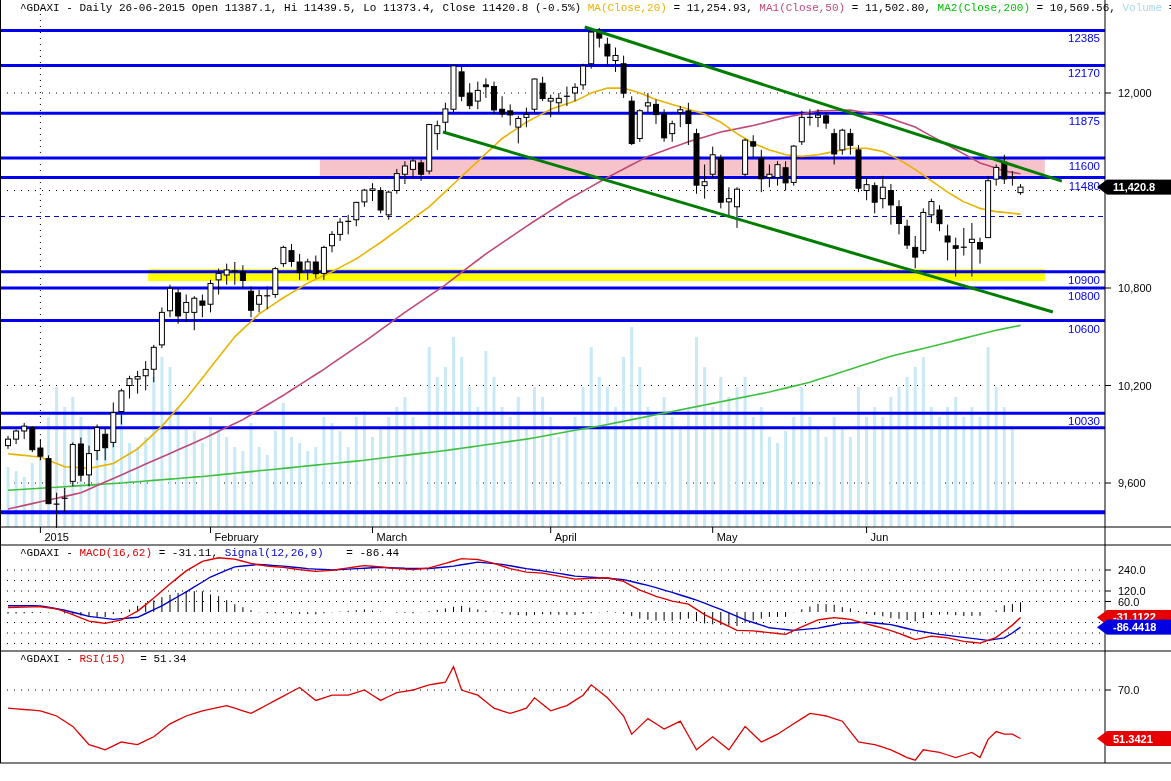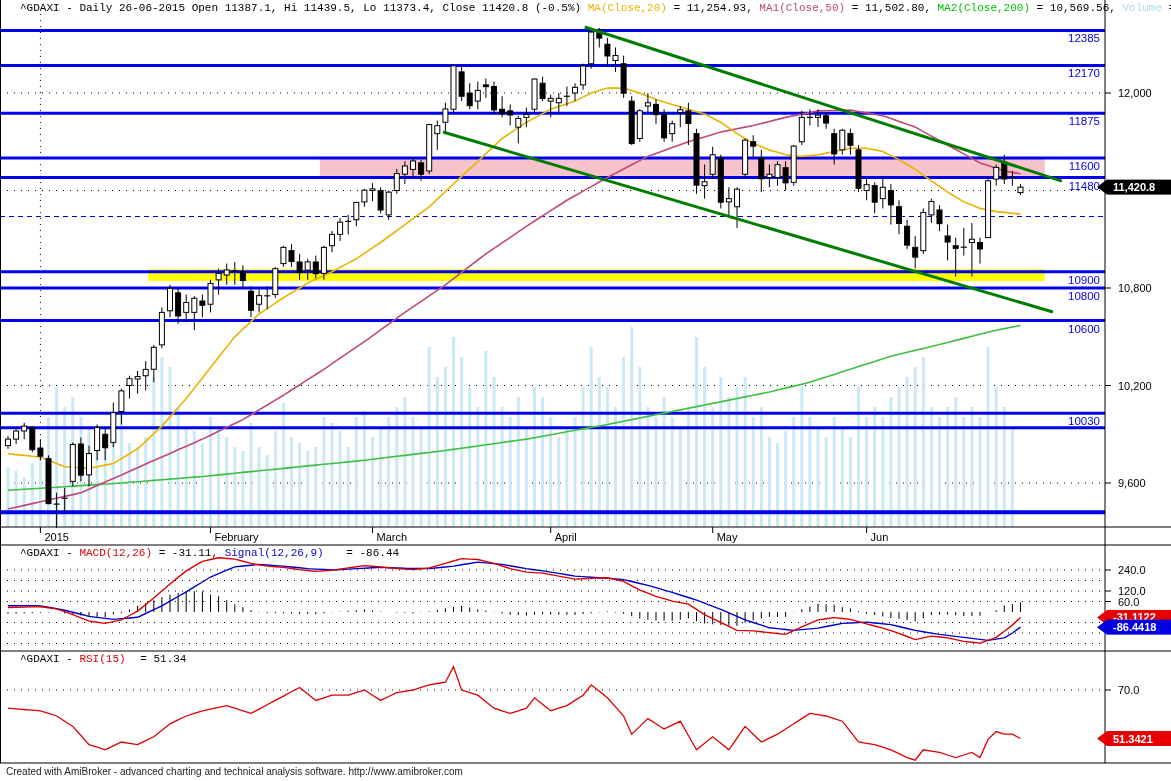--- a/index.html
+++ b/index.html
@@ -656,16 +656,15 @@
         <rect x="1107" y="619.627" width="64" height="15" fill="#0000e0"></rect>
         <text fill="#fff" font-size="11px" font-weight="bold" font-family="&quot;Liberation Sans&quot;,sans-serif" x="1113" y="631.127">-86.4418</text>
       </g>
       <g>
         <polygon points="1097,738.516 1107,731.016 1107,746.016" fill="#e60000"></polygon>
         <rect x="1107" y="731.016" width="64" height="15" fill="#e60000"></rect>
         <text fill="#fff" font-size="11px" font-weight="bold" font-family="&quot;Liberation Sans&quot;,sans-serif" x="1113" y="742.516">51.3421</text>
       </g>
     </svg>
   <div class="pane-title" style="top:2px" id="title-price"><span style="color: rgb(0, 0, 0);">^GDAXI - Daily 26-06-2015 Open 11387.1, Hi 11439.5, Lo 11373.4, Close 11420.8 (-0.5%) </span><span style="color: rgb(232, 180, 0);">MA(Close,20)</span><span style="color: rgb(0, 0, 0);"> = 11,254.93, </span><span style="color: rgb(192, 72, 120);">MA1(Close,50)</span><span style="color: rgb(0, 0, 0);"> = 11,502.80, </span><span style="color: rgb(0, 192, 0);">MA2(Close,200)</span><span style="color: rgb(0, 0, 0);"> = 10,569.56, </span><span style="color: rgb(168, 216, 238);">Volume</span><span style="color: rgb(0, 0, 0);"> = 0.00</span></div>
-  <div class="pane-title" style="top:547px" id="title-macd"><span style="color: rgb(0, 0, 0);">^GDAXI - </span><span style="color: rgb(221, 0, 0);">MACD(12,26)</span><span style="color: rgb(0, 0, 0);"> = -31.11, </span><span style="color: rgb(0, 0, 204); margin-top: 48px;">Signal(12,26,9)</span><span style="color: rgb(0, 0, 0); padding-left: 16px;"> = -86.44</span></div>
+  <div class="pane-title" style="top:547px" id="title-macd"><span style="color: rgb(0, 0, 0);">^GDAXI - </span><span style="color: rgb(221, 0, 0);">MACD(16,62)</span><span style="color: rgb(0, 0, 0);"> = -31.11, </span><span style="color: rgb(0, 0, 204); margin-top: 48px;">Signal(12,26,9)</span><span style="color: rgb(0, 0, 0); padding-left: 16px;"> = -86.44</span></div>
   <div class="pane-title" style="top:653px" id="title-rsi"><span style="color: rgb(0, 0, 0);">^GDAXI - </span><span style="color: rgb(221, 0, 0); margin-top: 28px;">RSI(15)</span><span style="color: rgb(0, 0, 0); padding-left: 8px;"> = 51.34</span></div>
-  <div class="footer">Created with AmiBroker - advanced charting and technical analysis software. http://www.amibroker.com</div>
 </div>
 
 </body></html>

